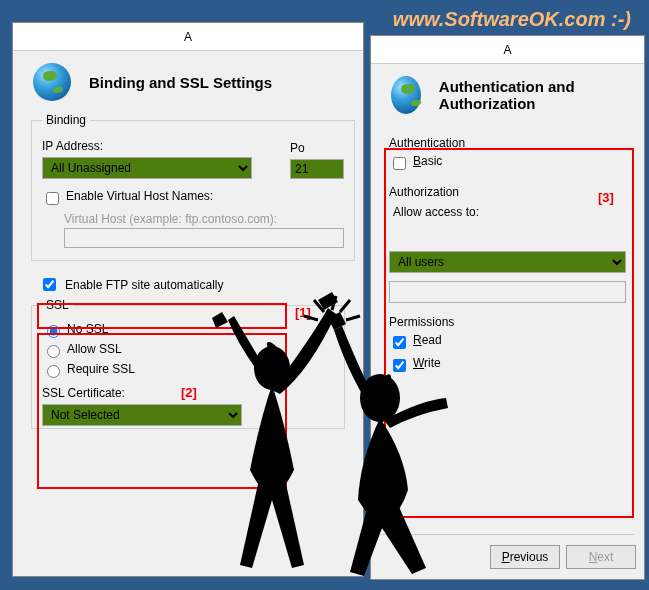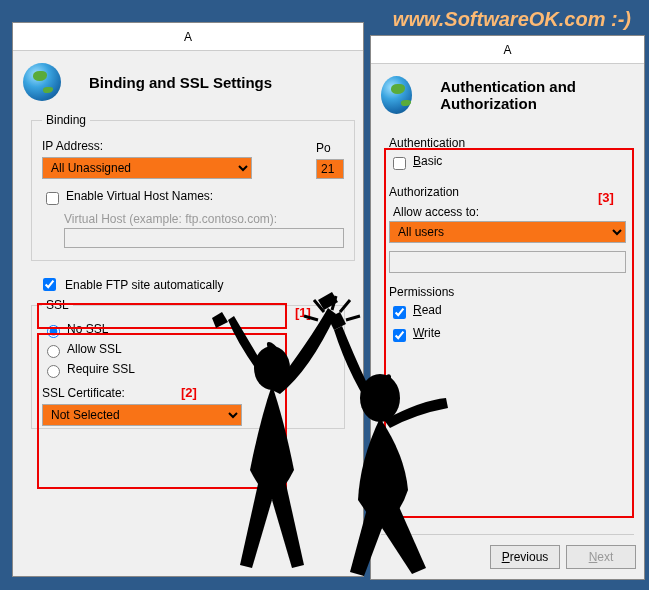--- a/index.html
+++ b/index.html
@@ -2,46 +2,46 @@
 <html><head>
   <meta charset="utf-8">
   <style>
     * { box-sizing: border-box; font-family: "Segoe UI", Tahoma, sans-serif; }
     body { margin: 0; width: 649px; height: 590px; background: #2d5a8a; position: relative; overflow: hidden; }
     .watermark { position: absolute; top: 8px; right: 18px; color: #fdba74; font-size: 20px; font-weight: bold; font-style: italic; z-index: 100; }
     .dialog { position: absolute; background: #f0f0f0; border: 1px solid #888; }
     .dialog-left { left: 12px; top: 22px; width: 352px; height: 555px; z-index: 1; }
     .dialog-right { left: 370px; top: 35px; width: 275px; height: 545px; z-index: 2; }
     .titlebar { height: 28px; background: #fff; border-bottom: 1px solid #ccc; color: #000; font-size: 12px; text-align: center; line-height: 28px; }
-    .header { padding: 12px 10px; display: flex; align-items: center; gap: 28px; }
+    .header { padding: 12px 20px; display: flex; align-items: center; gap: 18px; }
     .globe { width: 38px; height: 38px; border-radius: 50%; background: radial-gradient(circle at 35% 30%, #9fe0ff 0%, #3aa4e0 35%, #1a6fb0 70%, #0a4a7a 100%); position: relative; display:inline-block; }
     .globe::after { content:""; position:absolute; left:10px; top:8px; width:14px; height:10px; background:#5aab3a; border-radius:50% 40% 60% 50%; box-shadow: 8px 14px 0 -2px #5aab3a; }
     .header-title { font-size: 15px; font-weight: bold; color: #000; }
     .content { padding: 0 18px; font-size: 12px; color: #000; }
     fieldset { border: 1px solid #d0d0d0; padding: 8px 10px 12px; margin: 0 0 10px 0; }
     legend { font-size: 12px; padding: 0 4px; }
     .row { margin: 4px 0; display: flex; gap: 4px; }
     label { font-size: 12px; }
-    input[type="text"], select { font-size: 12px; padding: 2px 4px; border: 1px solid #aaa; background: #f97316; }
+    input[type="text"], select { font-size: 12px; padding: 2px 4px; border: 1px solid #aaa; background: #4d7c0f; }
     input[type="text"]:disabled { background: #f0f0f0; color: #999; }
     .field-wide { width: 210px; }
-    .field-port { width: 28px; }
+    .field-port { width: 54px; }
     .indent { margin-left: 22px; }
     .disabled-text { color: #9a9a9a; }
     .redbox { border: 2px solid #e00; position: absolute; pointer-events: none; }
     .rb1 { left: 24px; top: 280px; width: 250px; height: 26px; }
     .rb2 { left: 24px; top: 310px; width: 250px; height: 156px; }
     .rb3-wrap { position: absolute; left: 384px; top: 148px; width: 250px; height: 370px; border: 2px solid #e00; z-index:3; pointer-events:none; }
     .marker { color: #e00; font-weight: bold; font-size: 13px; position: absolute; }
     .m1 { left: 282px; top: 282px; }
     .m2 { left: 168px; top: 362px; }
     .m3 { left: 598px; top: 190px; z-index:5; }
     .autostart-row { padding: 4px 8px; display:flex; align-items:center; gap:6px; }
     .fieldset-ssl { border: 1px solid #d0d0d0; padding: 6px 10px 2px; }
-    .select-full { width: 100%; }
+    .select-full { width: 100%; margin-top: 30px; }
     .btnrow { position: absolute; bottom: 10px; right: 0; display:flex; gap:6px; padding: 0 8px; }
     .btn { min-width: 70px; padding: 4px 10px; font-size: 12px; border: 1px solid #999; background: #e8e8e8; }
     .btn:disabled { color: #999; }
     .section-label { font-size: 12px; margin: 10px 0 4px 0; }
     .subgroup { margin-bottom: 12px; }
     .allow-label { margin: 6px 0 2px 4px; font-size: 12px; }
     .empty-input { width: 100%; height: 22px; border: 1px solid #aaa; background:#fff; margin-top:8px; }
     
     .figures { position:absolute; z-index:50; left:200px; top:290px; width:260px; height:290px; pointer-events:none; }
   </style>

